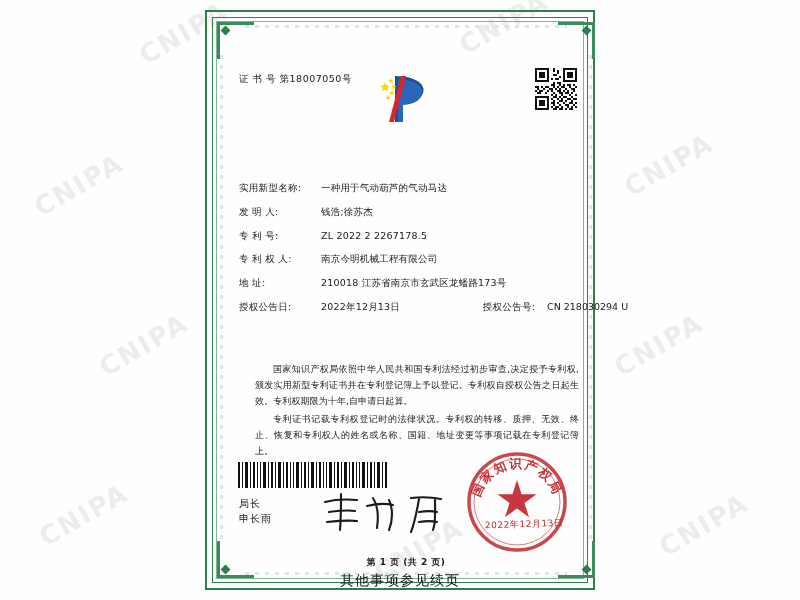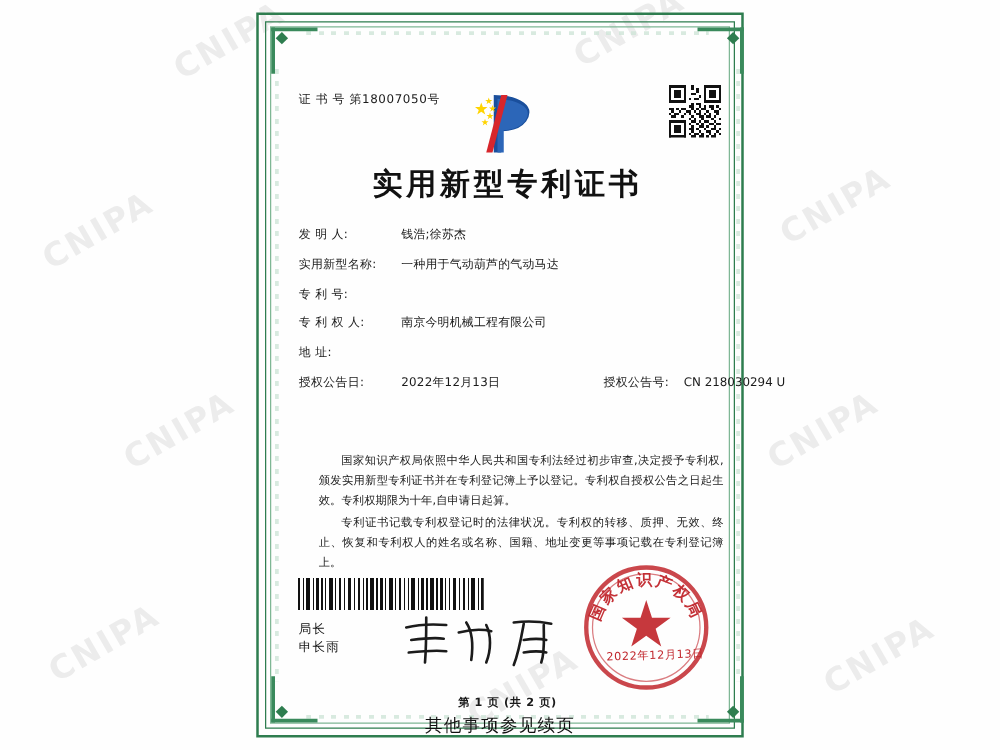--- a/index.html
+++ b/index.html
@@ -408,40 +408,41 @@
       <path d="M24 52 L36 6 L41 6 L29 52 Z" fill="#d7262c"></path>
       <g fill="#ffd400">
         <polygon points="20,12 21.3,15.6 25,15.6 22,18 23.2,21.6 20,19.4 16.8,21.6 18,18 15,15.6 18.7,15.6"></polygon>
         <polygon points="26,8 26.7,10 28.8,10 27.1,11.3 27.8,13.3 26,12 24.2,13.3 24.9,11.3 23.2,10 25.3,10"></polygon>
         <polygon points="29,14 29.7,16 31.8,16 30.1,17.3 30.8,19.3 29,18 27.2,19.3 27.9,17.3 26.2,16 28.3,16"></polygon>
         <polygon points="27,20 27.7,22 29.8,22 28.1,23.3 28.8,25.3 27,24 25.2,25.3 25.9,23.3 24.2,22 26.3,22"></polygon>
         <polygon points="23,25 23.7,27 25.8,27 24.1,28.3 24.8,30.3 23,29 21.2,30.3 21.9,28.3 20.2,27 22.3,27"></polygon>
       </g>
     </svg>
 
-    <div class="title">实用新型专利证书</div>
 
     <div class="fields">
+      <div class="field-row">
+        <div class="field-label">实用新型名称:</div>
+        <div class="field-value">一种用于气动葫芦的气动马达</div>
+      </div>
       <div class="field-row">
         <div class="field-label">发 明 人:</div>
         <div class="field-value">钱浩;徐苏杰</div>
       </div>
       <div class="field-row">
-        <div class="field-label">实用新型名称:</div>
-        <div class="field-value">一种用于气动葫芦的气动马达</div>
-      </div>
-      <div class="field-row">
         <div class="field-label">专 利 号:</div>
+        <div class="field-value">ZL 2022 2 2267178.5</div>
       </div>
       <div class="field-row">
         <div class="field-label">专 利 权 人:</div>
         <div class="field-value">南京今明机械工程有限公司</div>
       </div>
       <div class="field-row">
         <div class="field-label">地 址:</div>
+        <div class="field-value">210018 江苏省南京市玄武区龙蟠路173号</div>
       </div>
       <div class="field-row dual">
         <div class="field-label">授权公告日:</div>
         <div class="field-value">2022年12月13日</div>
         <div class="field-label2">授权公告号:</div>
         <div class="field-value2">CN 218030294 U</div>
       </div>
     </div>
 
     <div class="body-text">

